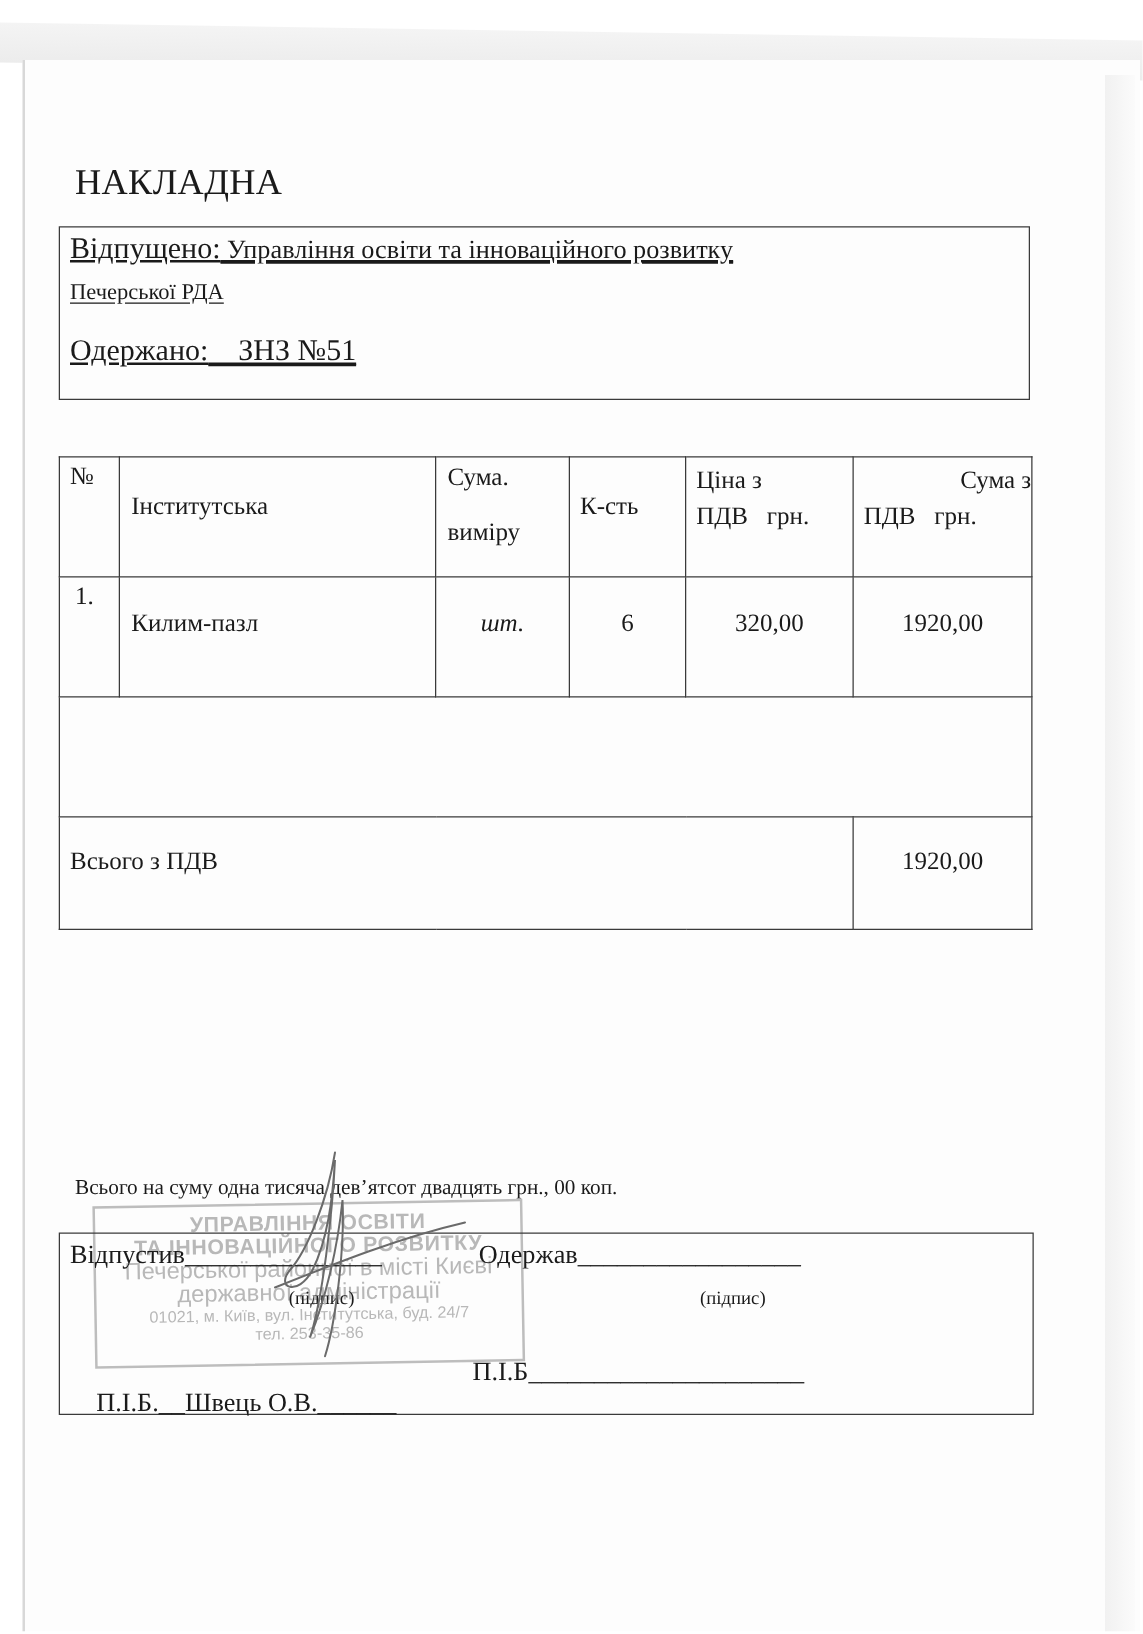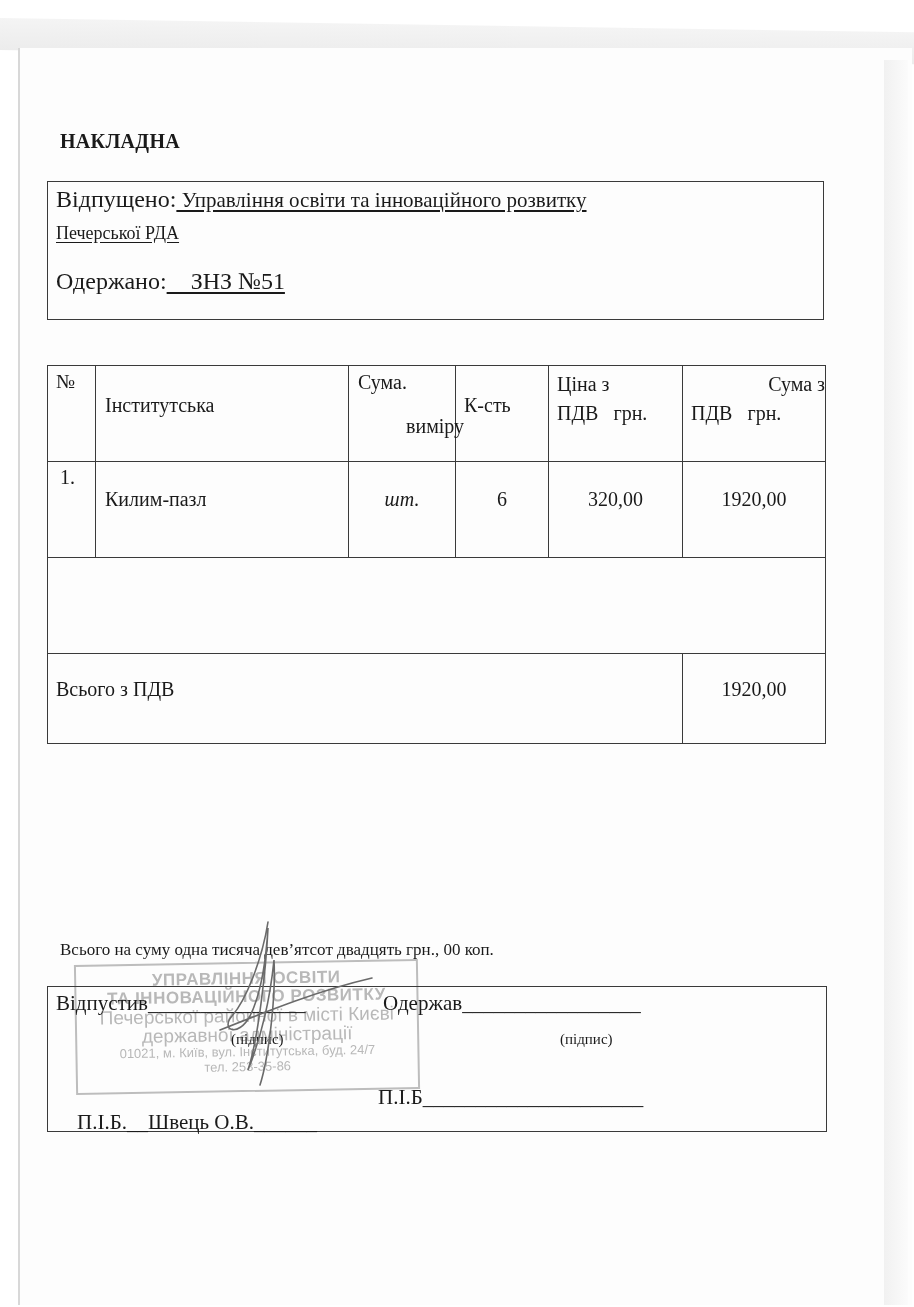--- a/index.html
+++ b/index.html
@@ -18,26 +18,26 @@
       position: absolute; left: 18px; top: 48px; width: 892px; height: 1257px;
       background: #fdfdfd;
       border-left: 2px solid #d8d8d8;
     }
     .page-right-edge {
       position: absolute; left: 884px; top: 60px; width: 24px; height: 1245px;
       background: linear-gradient(90deg, #f1f1f1, #fbfbfb);
     }
     .abs { position: absolute; }
     .title {
-      left: 60px; top: 130px; font-size: 20px; font-weight: bold; letter-spacing: 0.3px;
+      left: 60px; top: 130px; font-size: 29px; font-weight: normal; letter-spacing: 0.3px;
     }
     .box {
       position: absolute; border: 1.3px solid #3a3a3a; box-sizing: border-box;
     }
-    .line-text { font-size: 24px; white-space: nowrap; }
+    .line-text { font-size: 24px; white-space: nowrap; text-decoration: underline; }
     .u { text-decoration: underline; text-underline-offset: 3px; }
     table.items {
       position: absolute; left: 47px; top: 365px; width: 778px;
       border-collapse: collapse; table-layout: fixed;
     }
     table.items td {
       border: 1.3px solid #3a3a3a; font-size: 20px; vertical-align: top; padding: 0;
     }
     .hdr { height: 96px; }
     .row1 { height: 96px; }
@@ -90,21 +90,21 @@
       <tr class="hdr">
     <td>
       <div style="padding:4px 0 0 8px;">№</div>
     </td>
     <td>
       <div style="padding:28px 0 0 9px;">Інститутська</div>
     </td>
     <td>
       <div style="padding:2px 0 0 9px; line-height:42px;">
         <div style="line-height:24px; margin-top:2px;">Сума.</div>
-        <div style="line-height:24px; margin-top:20px;margin-left:48px;">виміру</div>
+        <div style="line-height:24px; margin-top:20px;">виміру</div>
       </div>
     </td>
     <td>
       <div style="padding:28px 0 0 8px;">К-сть</div>
     </td>
     <td>
       <div style="padding:4px 0 0 8px;">
         <div style="line-height:29px;">Ціна з</div>
         <div style="line-height:29px; white-space:pre;">ПДВ   грн.</div>
       </div>

